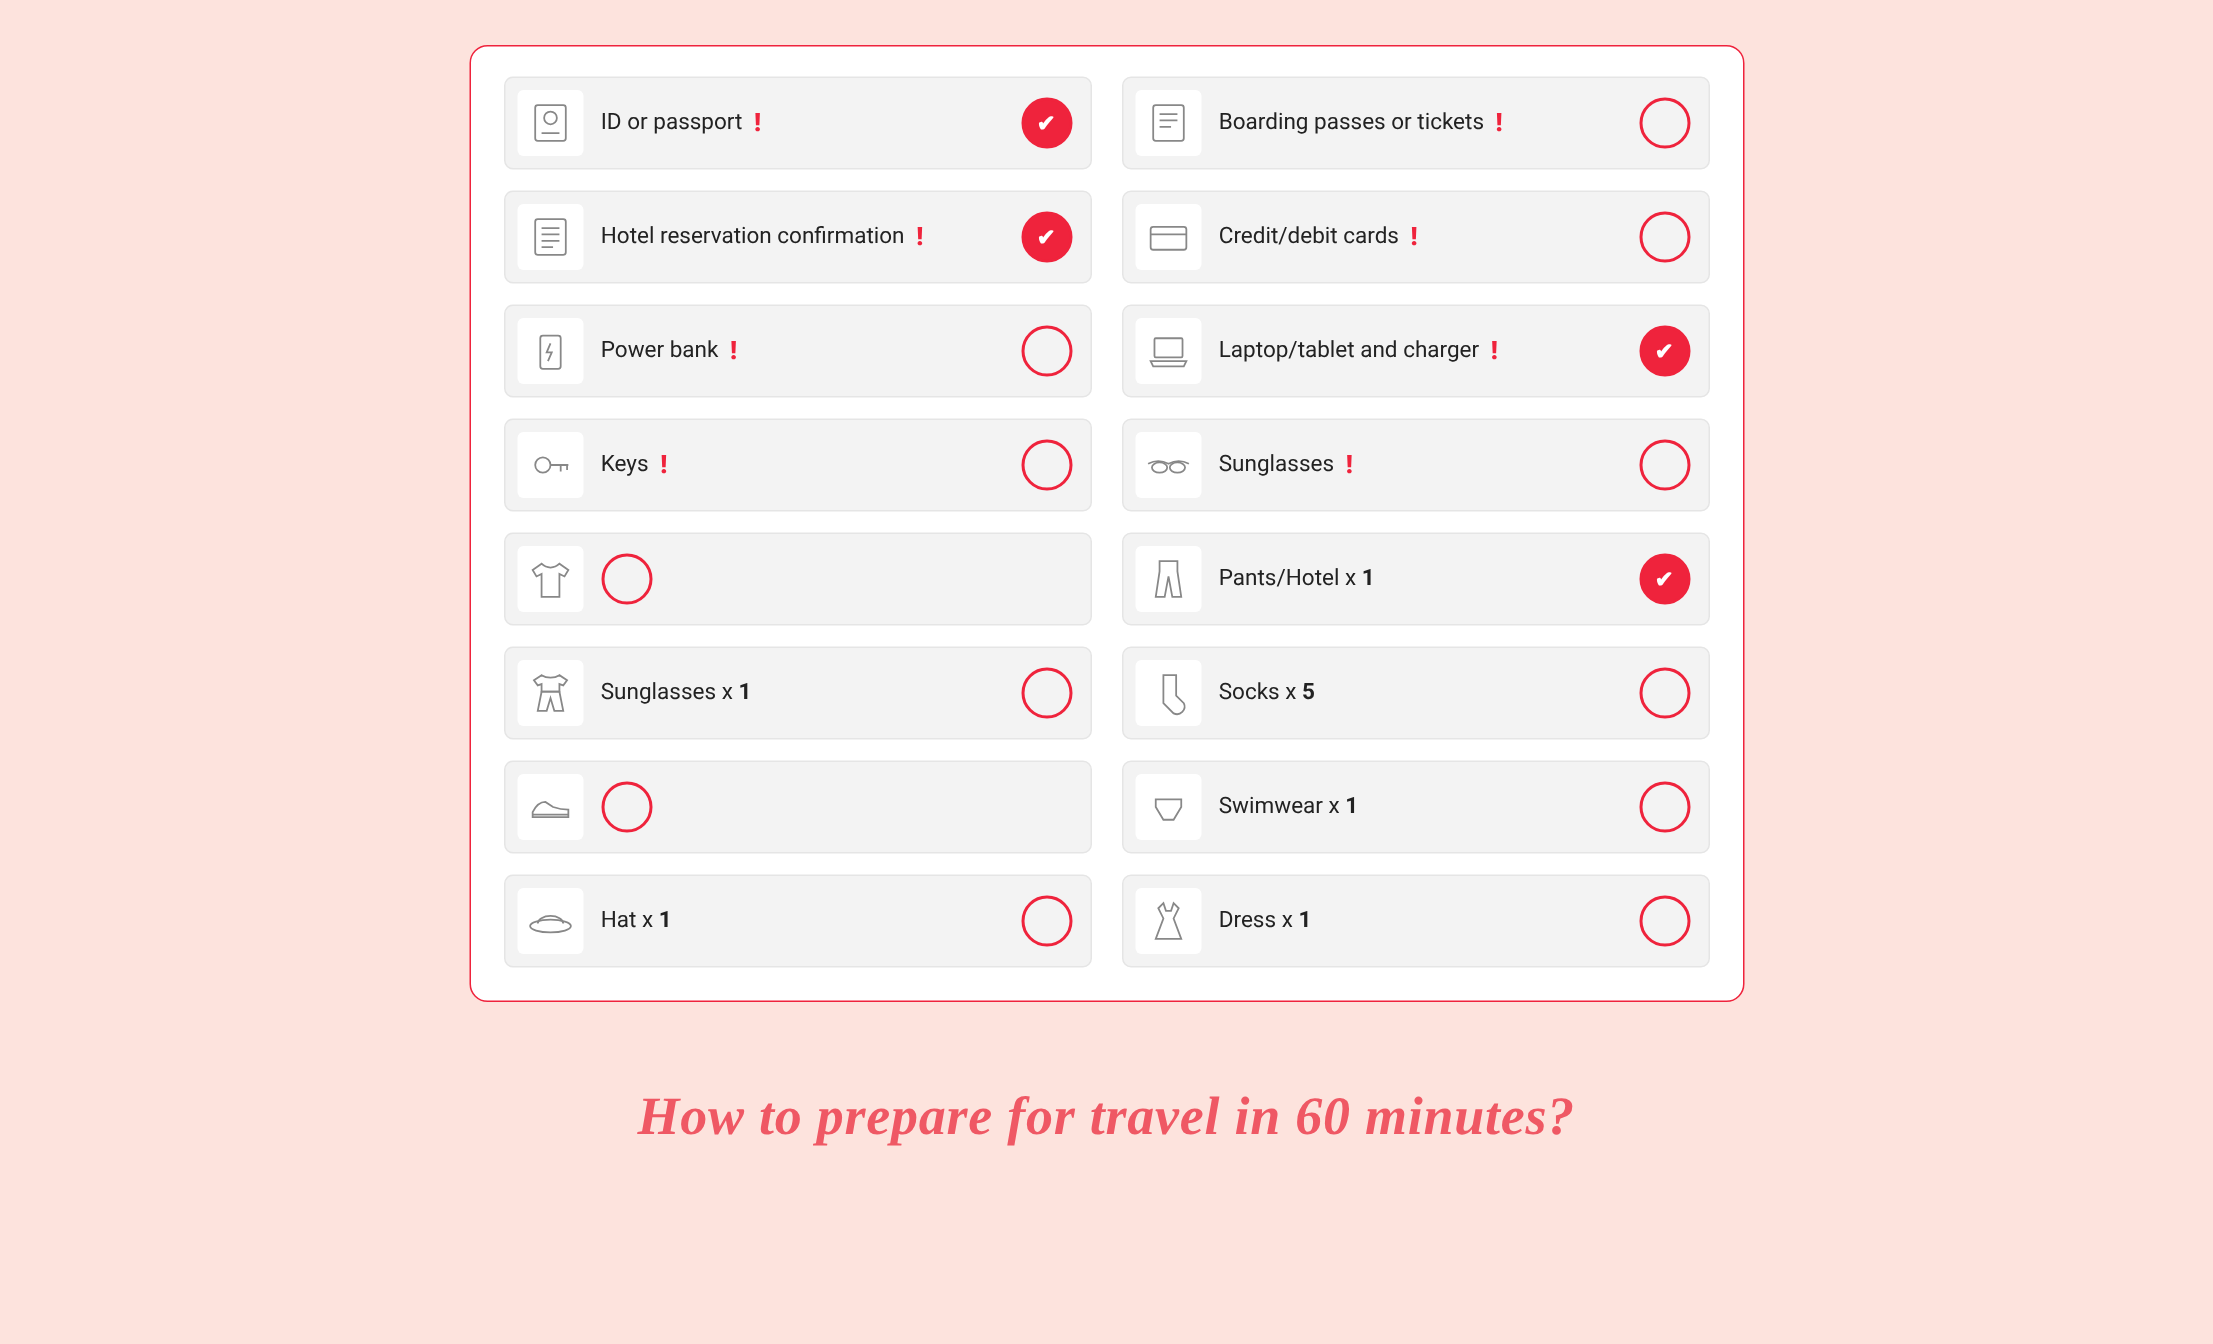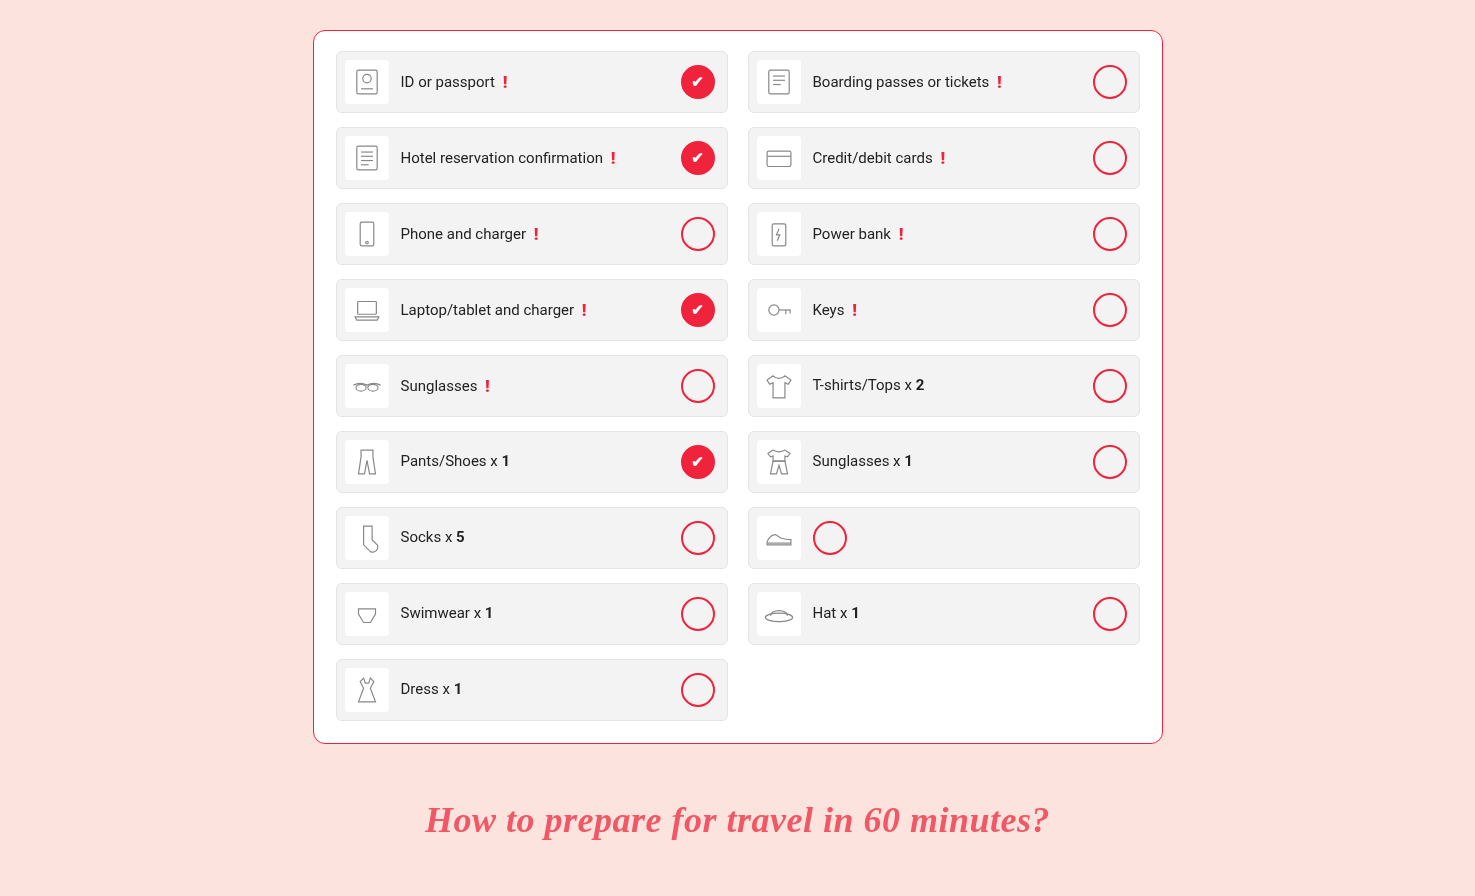--- a/index.html
+++ b/index.html
@@ -145,30 +145,20 @@
             <rect x="6" y="12" width="28" height="18" rx="2"></rect>
             <line x1="6" y1="18" x2="34" y2="18"></line>
           </svg>
         </div>
         <div class="label"><span>Credit/debit cards</span> <span class="excl">!</span></div>
         <div class="check unchecked"></div>
       </div>
       <div class="item">
         <div class="icon-box">
           <svg viewBox="0 0 40 40">
-            <rect x="12" y="6" width="16" height="28" rx="2"></rect>
-            <circle cx="20" cy="30" r="1.5"></circle>
-          </svg>
-        </div>
-        <div class="label"><span>Phone and charger</span> <span class="excl">!</span></div>
-        <div class="check unchecked"></div>
-      </div>
-      <div class="item">
-        <div class="icon-box">
-          <svg viewBox="0 0 40 40">
             <rect x="12" y="8" width="16" height="26" rx="2"></rect>
             <path d="M20 14 l-3 7 h4 l-3 7"></path>
           </svg>
         </div>
         <div class="label"><span>Power bank</span> <span class="excl">!</span></div>
         <div class="check unchecked"></div>
       </div>
       <div class="item">
         <div class="icon-box">
           <svg viewBox="0 0 40 40">
@@ -201,30 +191,29 @@
         </div>
         <div class="label"><span>Sunglasses</span> <span class="excl">!</span></div>
         <div class="check unchecked"></div>
       </div>
       <div class="item">
         <div class="icon-box">
           <svg viewBox="0 0 40 40">
             <path d="M13 8 l-7 5 l3 5 l4 -2 v18 h14 v-18 l4 2 l3 -5 l-7 -5 q-3 3 -7 3 q-4 0 -7 -3 z"></path>
           </svg>
         </div>
-        <div class="label"><span>T-shirts/Tops</span> x <strong>2</strong></div>
         <div class="check unchecked"></div>
       </div>
       <div class="item">
         <div class="icon-box">
           <svg viewBox="0 0 40 40">
             <path d="M13 6 h14 v8 l3 20 h-7 l-3 -16 l-3 16 h-7 l3 -20 z"></path>
           </svg>
         </div>
-        <div class="label"><span>Pants/Shoes</span> x <strong>1</strong></div>
+        <div class="label"><span>Pants/Hotel</span> x <strong>1</strong></div>
         <div class="check checked">✔</div>
       </div>
       <div class="item">
         <div class="icon-box">
           <svg viewBox="0 0 40 40">
             <path d="M13 6 l-6 4 l3 4 l3 -1 v6 h14 v-6 l3 1 l3 -4 l-6 -4 q-3 2 -7 2 q-4 0 -7 -2 z"></path>
             <path d="M13 19 h14 l3 15 h-7 l-3 -10 l-3 10 h-7 z"></path>
           </svg>
         </div>
         <div class="label"><span>Sunglasses</span> x <strong>1</strong></div>

